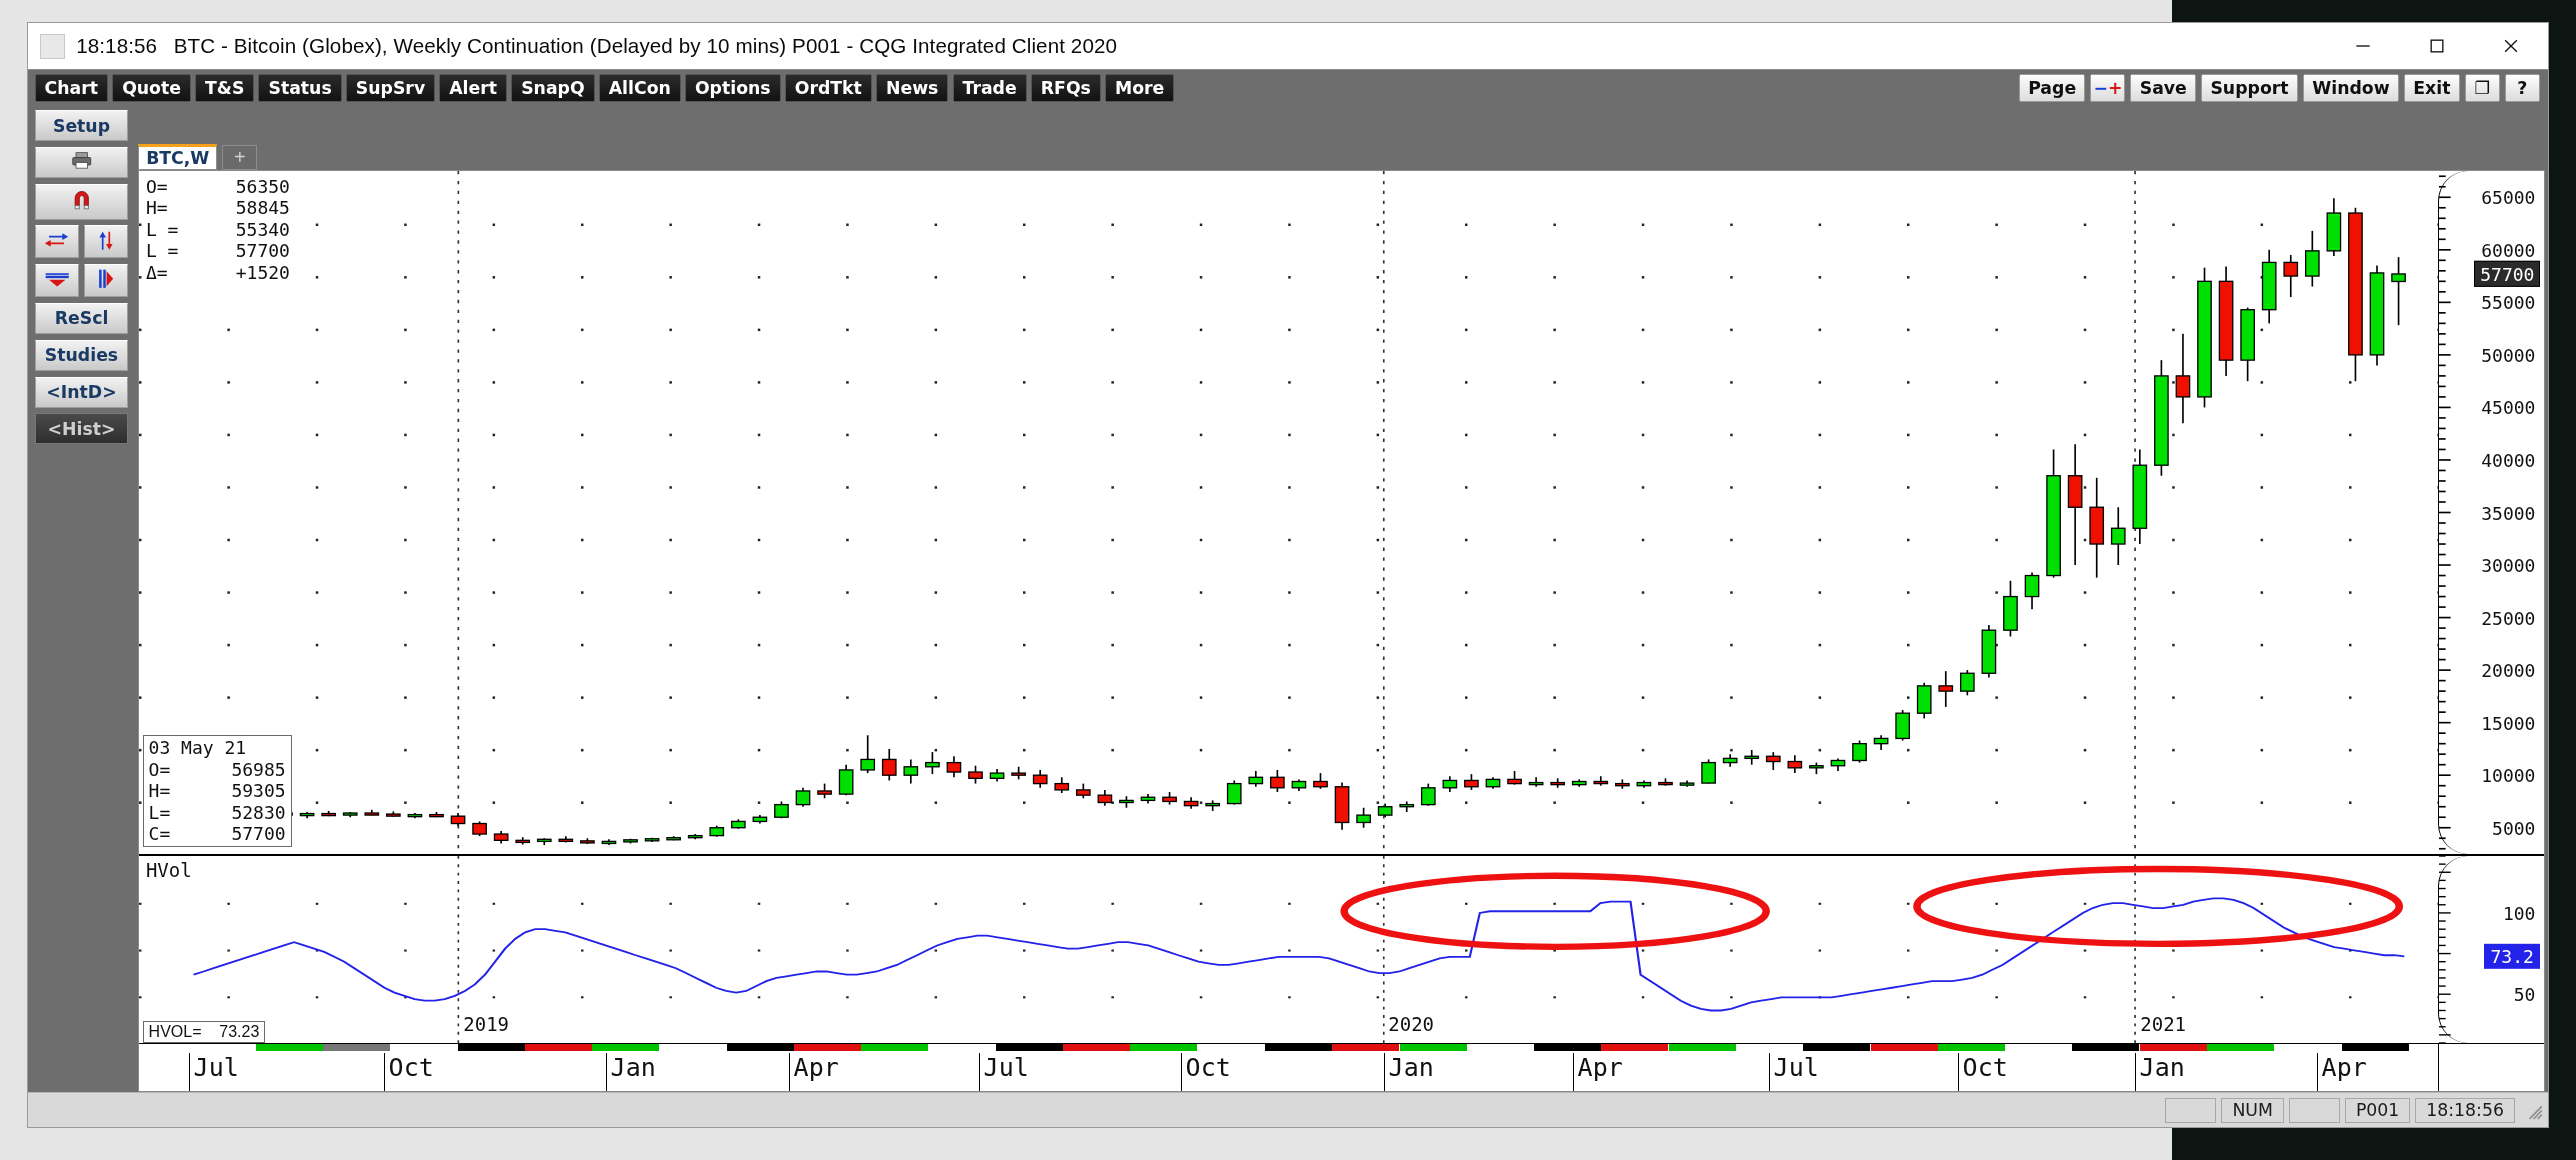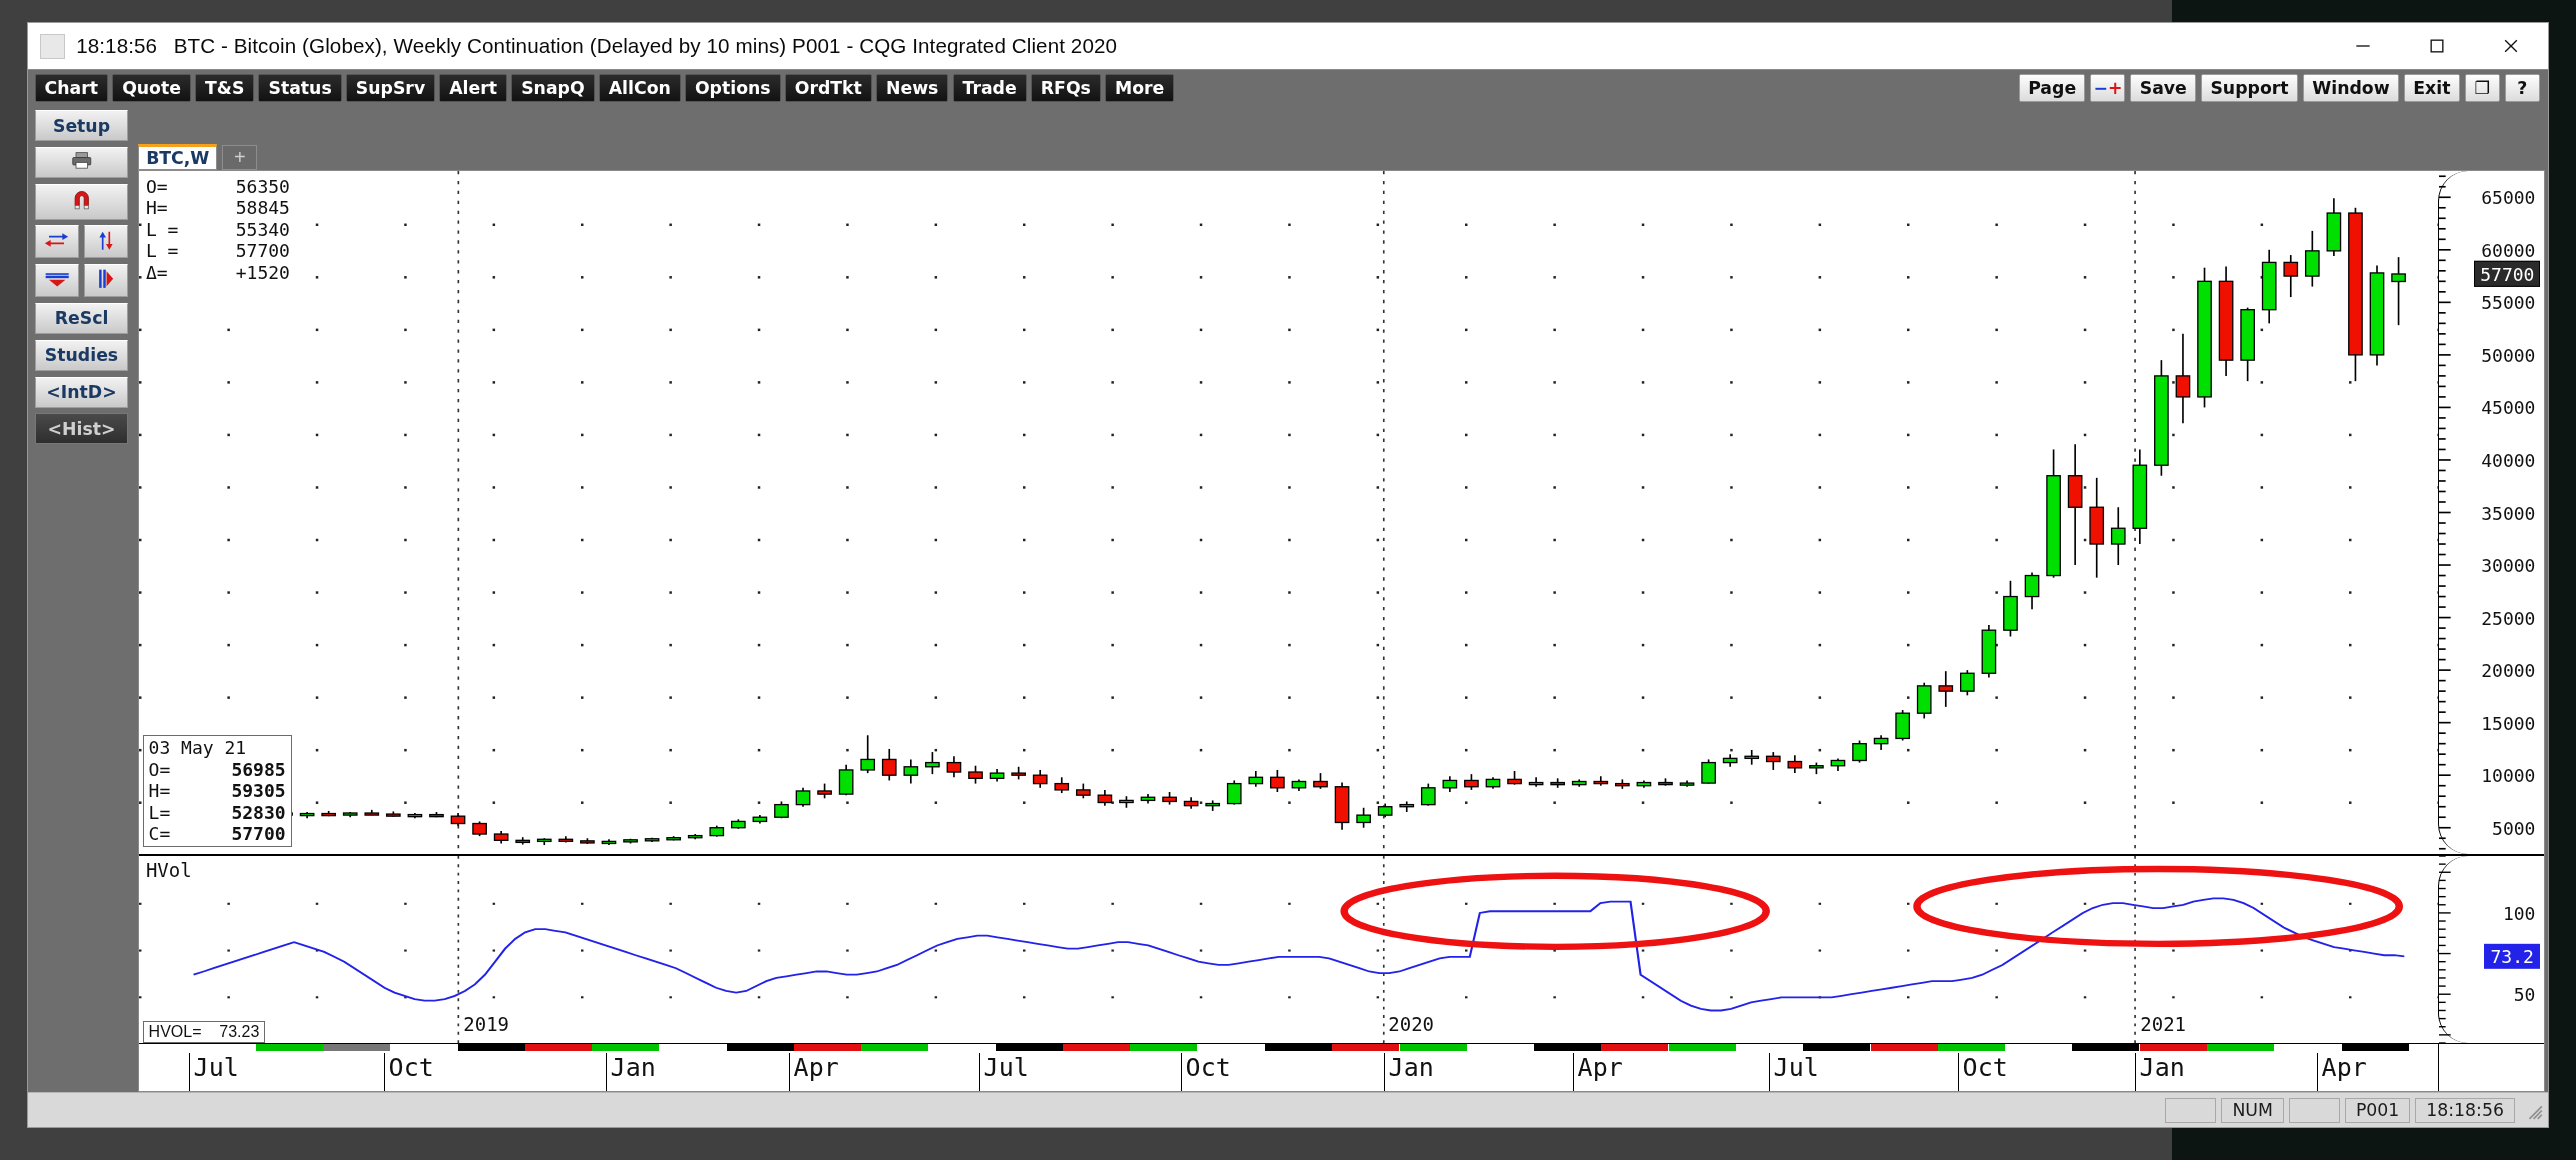--- a/index.html
+++ b/index.html
@@ -6,21 +6,21 @@
   html, body {
     margin: 0; padding: 0;
     width: 2576px; height: 1160px;
     background: #0d1512;
     font-family: "Liberation Sans", sans-serif;
     overflow: hidden;
   }
   #root {
     position: relative;
     width: 2172px; height: 1160px;
-    background: #404040;
+    background: #e5e5e5;
   }
   
   #window {
     position: absolute;
     left: 27px; top: 22px;
     width: 2522px; height: 1106px;
     background: #d9d9d9;
     border: 0.8px solid #9a9a9a;
     display: flex; flex-direction: column;
   }
@@ -210,21 +210,21 @@
   #ohlc-box .v { width: 109px; text-align: right; }
   #cursor-box {
     position: absolute; left: 3.3px; bottom: 6.6px;
     background: #ffffff; border: 0.8px solid #6b6b6b;
     font-family: "DejaVu Sans Mono", monospace;
     font-size: 18px; color: #111; line-height: 21.5px;
     padding: 1.7px 5px; z-index: 6; white-space: pre;
   }
   #cursor-box .row { display: flex; }
   #cursor-box .k { width: 35px; }
-  #cursor-box .v { width: 102px; text-align: right; font-weight: bold; }
+  #cursor-box .v { width: 102px; text-align: right; }
   #ind-label {
     position: absolute; left: 6.6px; top: 3.3px;
     font-family: "DejaVu Sans Mono", monospace;
     font-size: 19px; color: #111; z-index: 6;
   }
   #hvol-box {
     position: absolute; left: 3.3px; bottom: 0px;
     background: #fff; border: 0.8px solid #6b6b6b;
     font-family: Liberation Sans, sans-serif;
     font-size: 16px; color: #111; padding: 0.8px 5px; z-index: 6;

